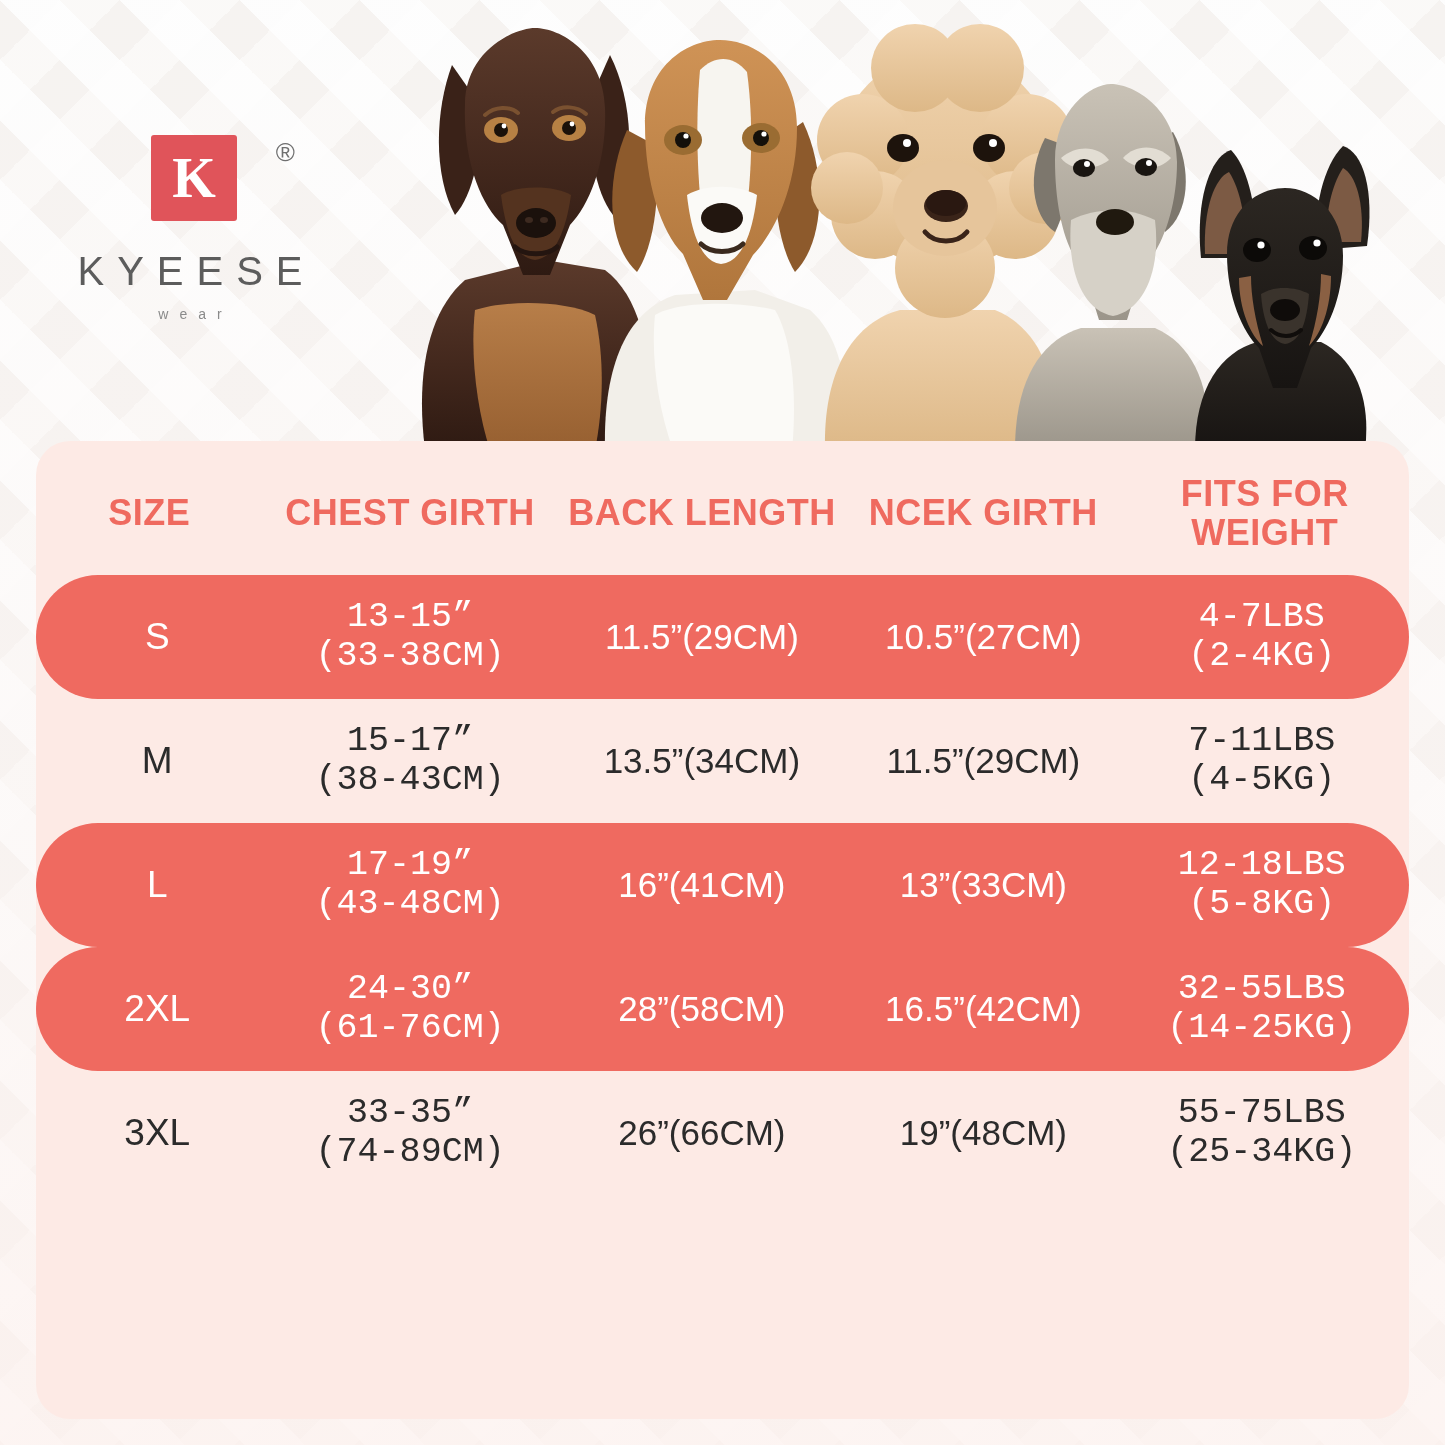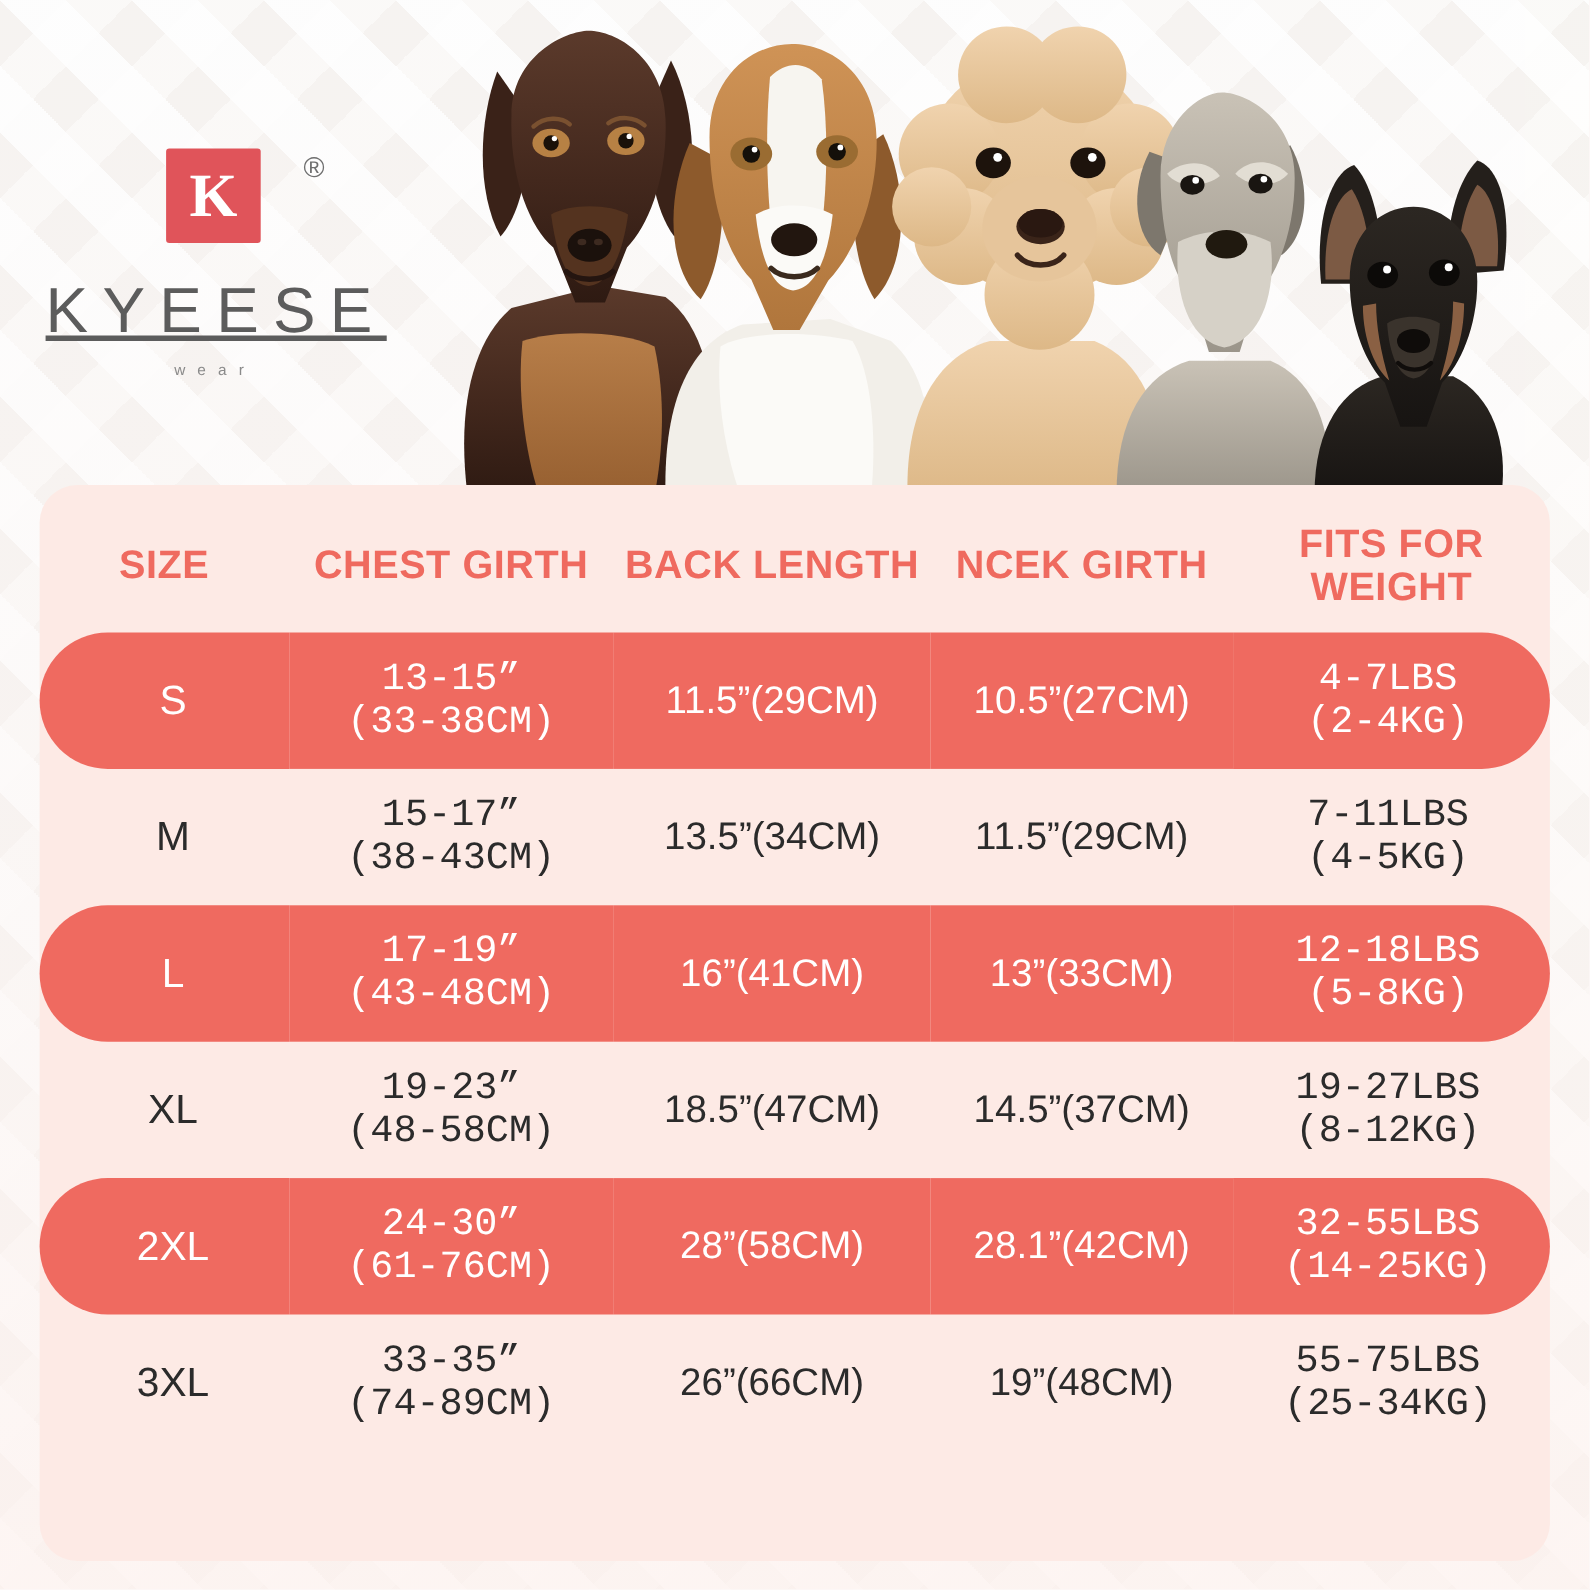--- a/index.html
+++ b/index.html
@@ -60,26 +60,25 @@
     line-height: 1;
   }
   .logo-reg {
     position: absolute;
     right: -58px; top: 2px;
     font-size: 26px;
     color: #6f6f6f;
   }
   .brand-name {
     margin-top: 28px;
-    font-size: 58px;
+    font-size: 40px;
     letter-spacing: 13px;
     color: #5c5c5c;
     font-weight: 500;
     padding-left: 13px;
-    text-decoration: underline;
   }
   .brand-sub {
     margin-top: 12px;
     font-size: 14px;
     letter-spacing: 11px;
     color: #8a8a8a;
     padding-left: 11px;
   }
 
   
@@ -363,42 +362,29 @@
             <span class="cell-line">(43-48CM)</span>
           </td>
           <td>16”(41CM)</td>
           <td>13”(33CM)</td>
           <td>
             <span class="cell-line">12-18LBS</span>
             <span class="cell-line">(5-8KG)</span>
           </td>
         </tr>
 
-        <tr>
-          <td class="size-cell">XL</td>
-          <td>
-            <span class="cell-line">19-23”</span>
-            <span class="cell-line">(48-58CM)</span>
-          </td>
-          <td>18.5”(47CM)</td>
-          <td>14.5”(37CM)</td>
-          <td>
-            <span class="cell-line">19-27LBS</span>
-            <span class="cell-line">(8-12KG)</span>
-          </td>
-        </tr>
 
         <tr class="hl">
           <td class="size-cell">2XL</td>
           <td>
             <span class="cell-line">24-30”</span>
             <span class="cell-line">(61-76CM)</span>
           </td>
           <td>28”(58CM)</td>
-          <td>28.1”(42CM)</td>
+          <td>16.5”(42CM)</td>
           <td>
             <span class="cell-line">32-55LBS</span>
             <span class="cell-line">(14-25KG)</span>
           </td>
         </tr>
 
         <tr>
           <td class="size-cell">3XL</td>
           <td>
             <span class="cell-line">33-35”</span>

